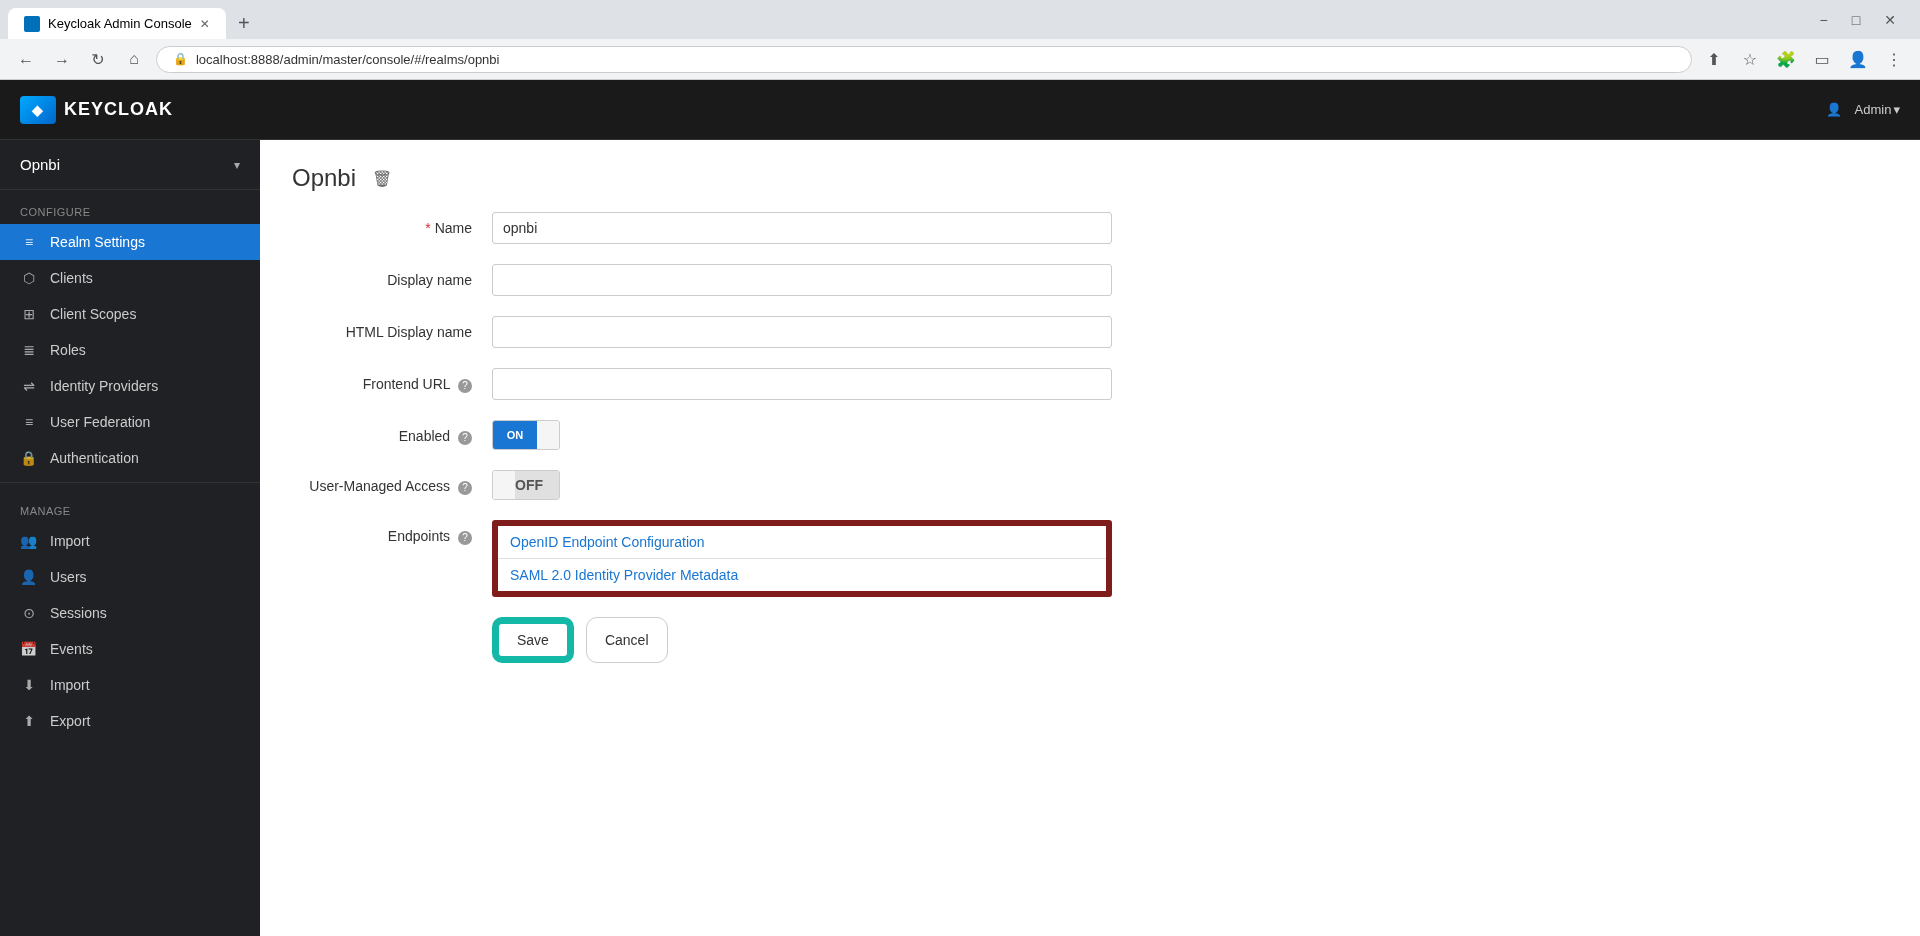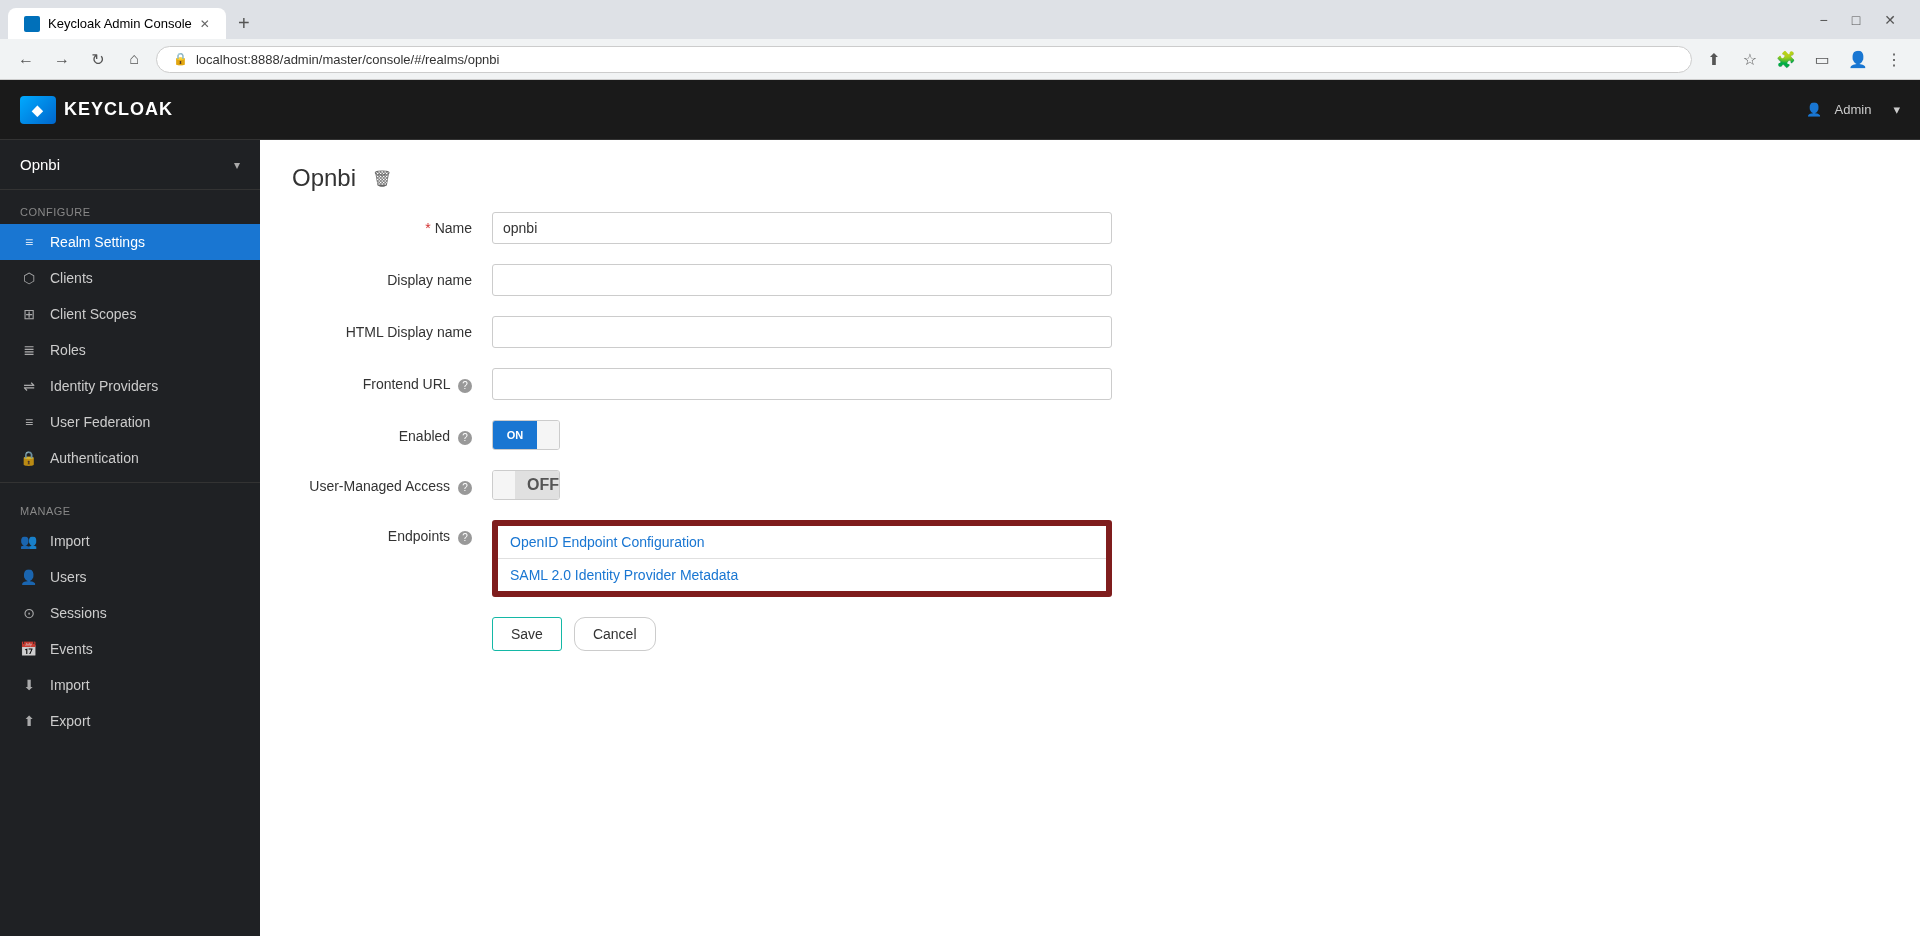--- a/index.html
+++ b/index.html
@@ -151,21 +151,21 @@
     .header-right {
       display: flex;
       align-items: center;
       gap: 12px;
       color: #ccc;
       font-size: 13px;
     }
     .admin-menu {
       display: flex;
       align-items: center;
-      gap: 22px;
+      gap: 2px;
       cursor: pointer;
       color: #ccc;
     }
 
     
     .main-layout {
       display: flex;
       flex: 1;
       overflow: hidden;
     }
@@ -358,23 +358,23 @@
     }
     .toggle-off-space {
       width: 22px;
       background: #f5f5f5;
       height: 100%;
     }
     .toggle-off-label {
       flex: 1;
       background: #e0e0e0;
       color: #555;
-      font-size: 16px;
+      font-size: 14px;
       font-weight: bold;
-      text-align: right;
+      text-align: left;
       line-height: 28px;
     }
 
     
     .endpoints-box {
       max-width: 620px;
       border: 6px solid #7f1d1d;
       border-radius: 3px;
     }
     .endpoint-link {
@@ -391,22 +391,22 @@
     
     .form-actions {
       display: flex;
       gap: 12px;
       margin-top: 8px;
       padding-left: 200px;
     }
     .btn-save {
       padding: 8px 18px;
       background: #fff;
-      border: 1px solid #14b8a6;
-      border-radius: 3px;
+      border: 7px solid #14b8a6;
+      border-radius: 10px;
       font-size: 14px;
       cursor: pointer;
       color: #333;
       text-align: center;
     }
     .btn-cancel {
       padding: 8px 18px;
       background: #fff;
       border: 1px solid #ccc;
       border-radius: 11px;

